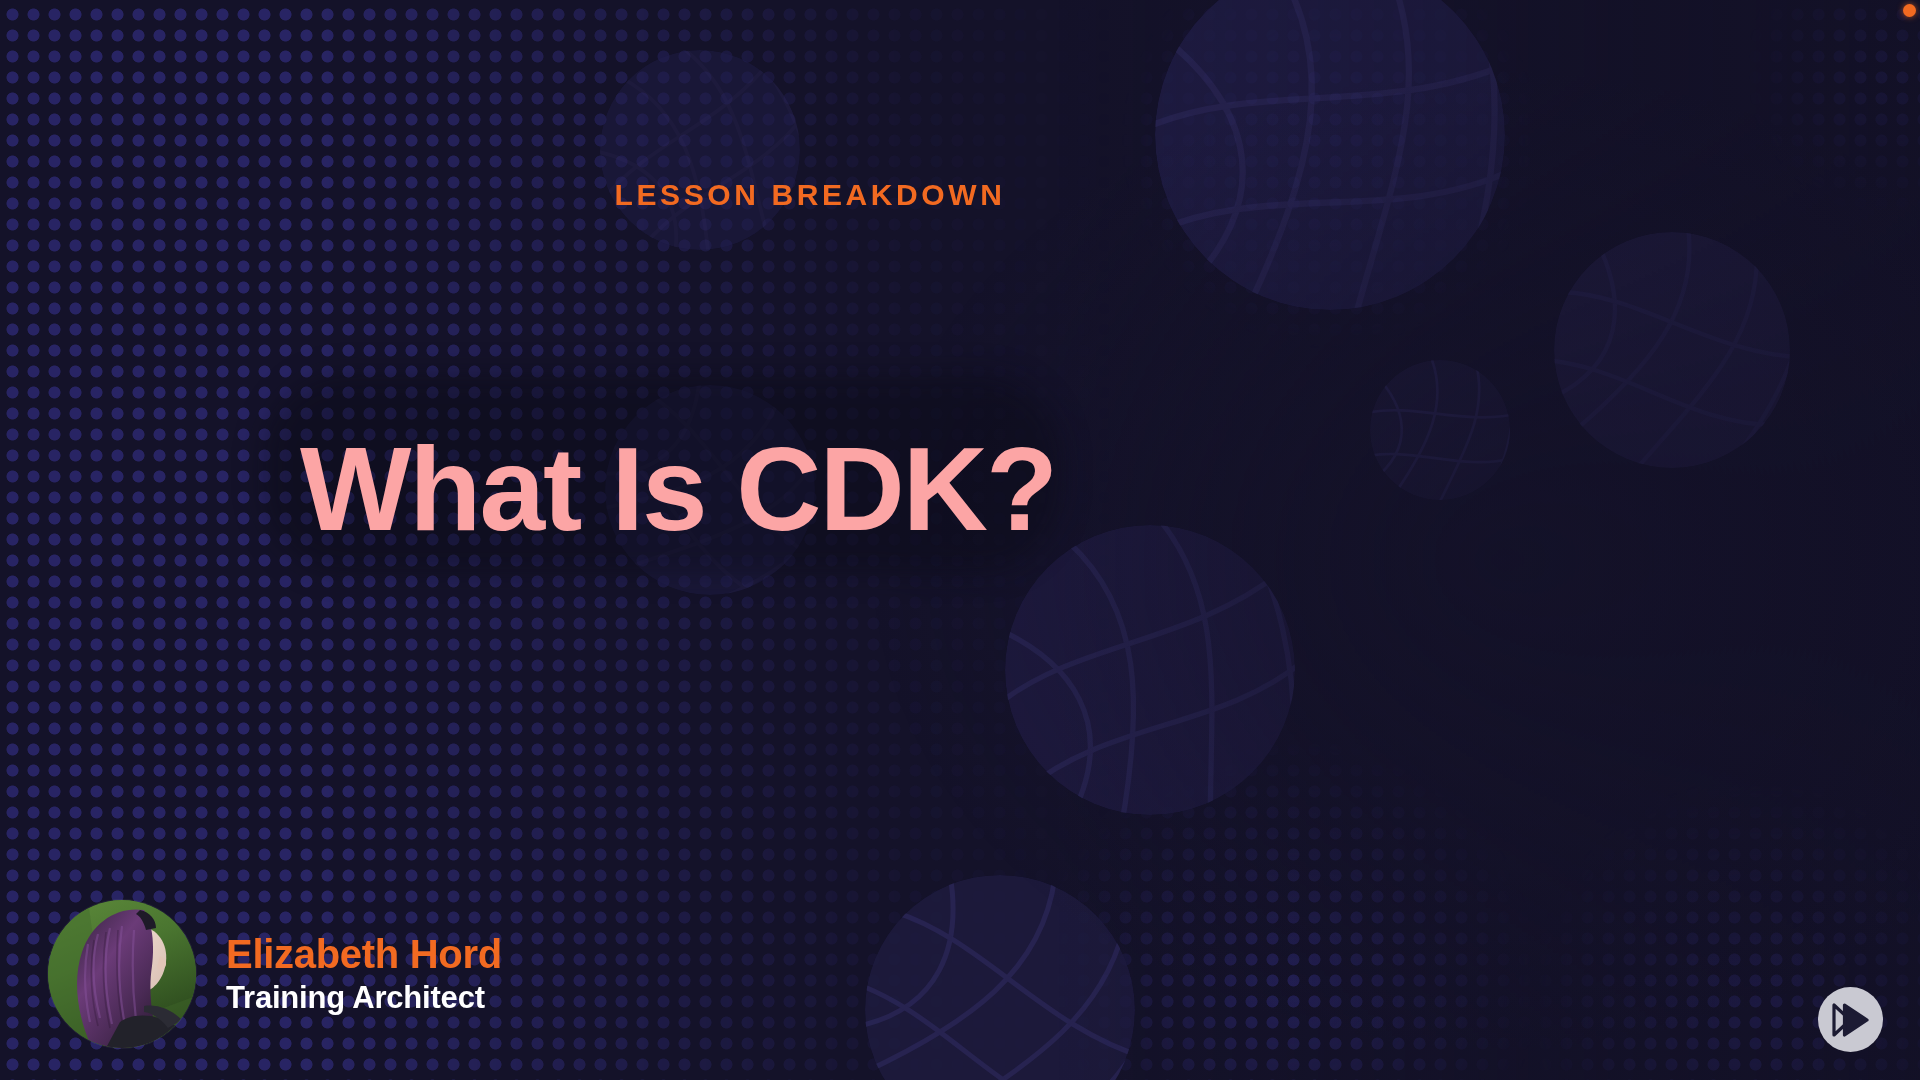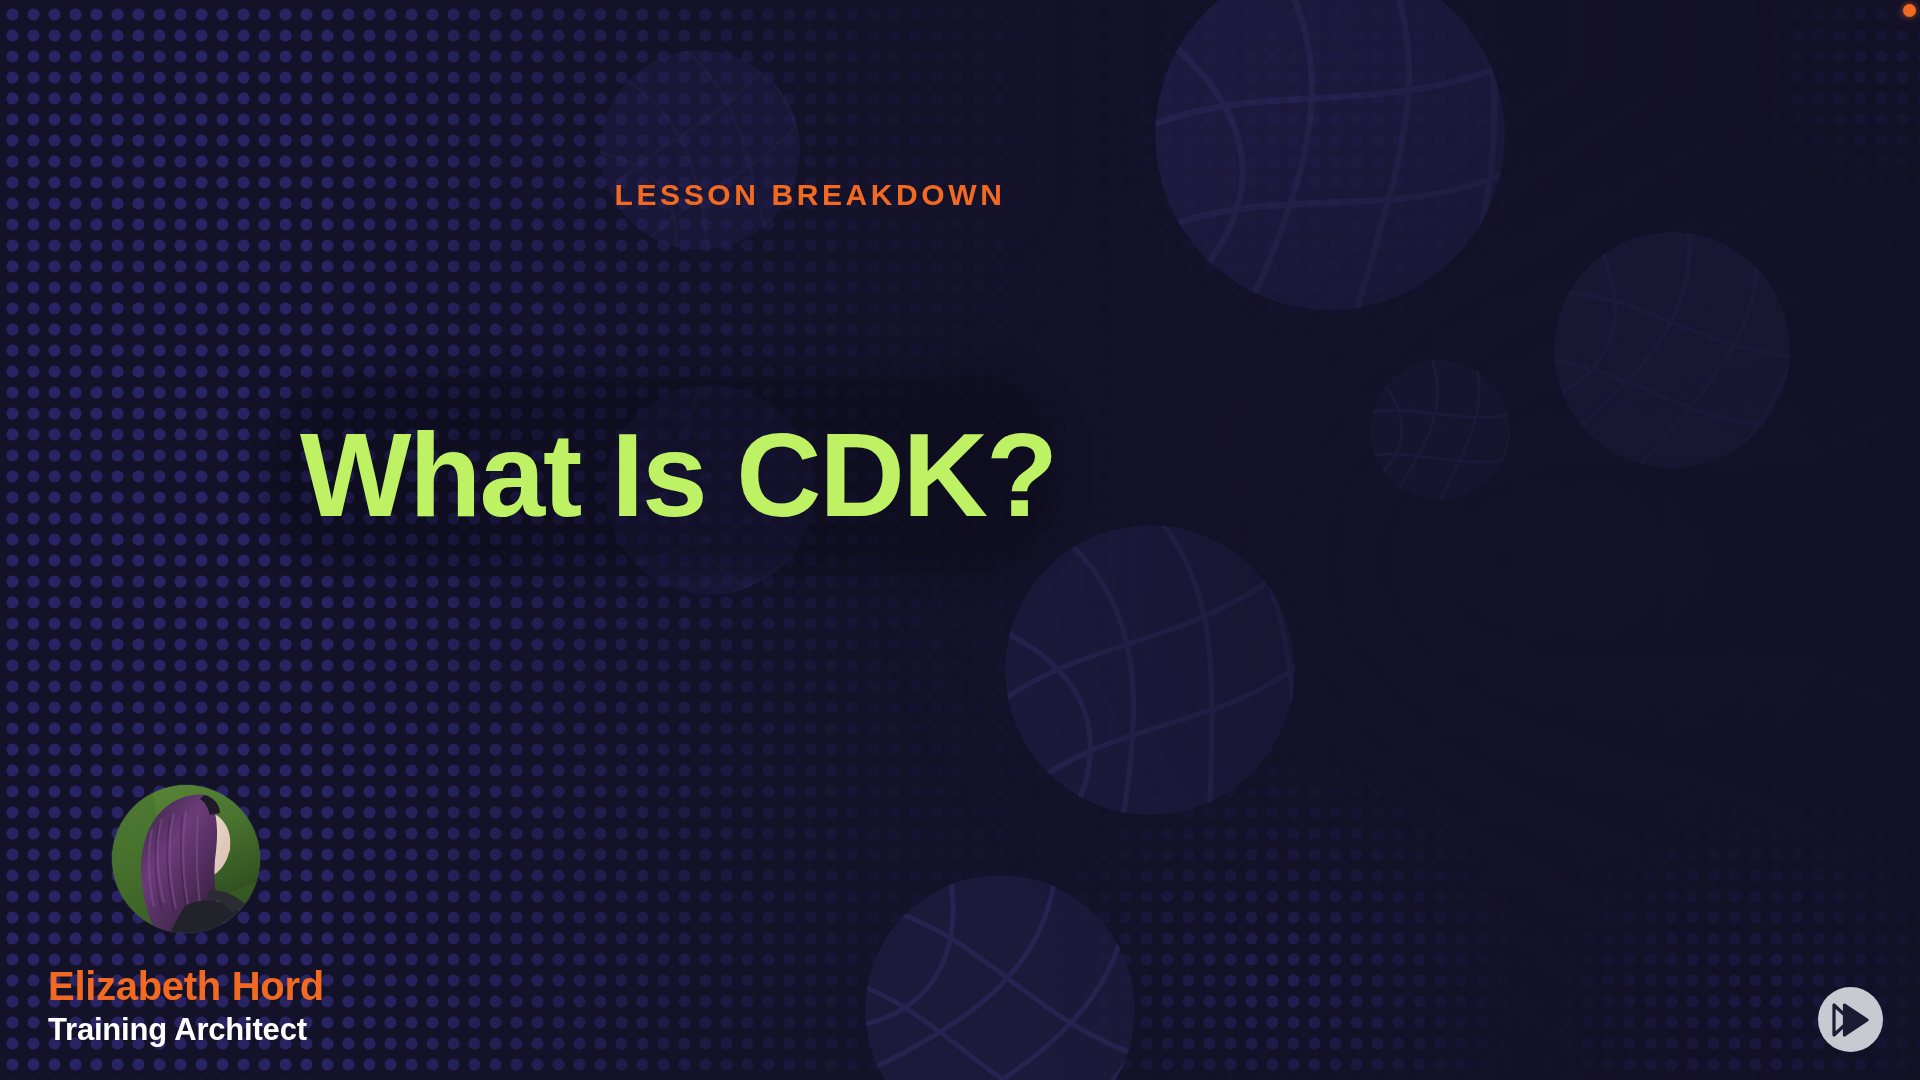--- a/index.html
+++ b/index.html
@@ -103,42 +103,41 @@
   .title-backdrop {
     position:absolute;
     inset:0;
     border-radius:86px;
     background:rgba(10,9,22,.42);
     filter:blur(14px);
   }
   .title {
     position:absolute;
     left:38px;
-    top:2px;
+    top:16px;
     width:760px;
     height:200px;
     display:flex;
     align-items:center;
     font-size:118px;
     line-height:1.02;
     font-weight:bold;
     letter-spacing:-2px;
-    color:#bef264;
+    color:#fca5a5;
     white-space:nowrap;
   }
 
   
   .presenter {
     position:absolute;
     left:48px;
     bottom:32px;
     display:flex;
     align-items:center;
     gap:30px;
-    flex-direction:column;
   }
   .avatar {
     position:relative;
     width:148px;
     height:148px;
     border-radius:50%;
     overflow:hidden;
     flex:0 0 auto;
     background:#3f6b2a;
     box-shadow:0 0 0 1px rgba(255,255,255,.06);

